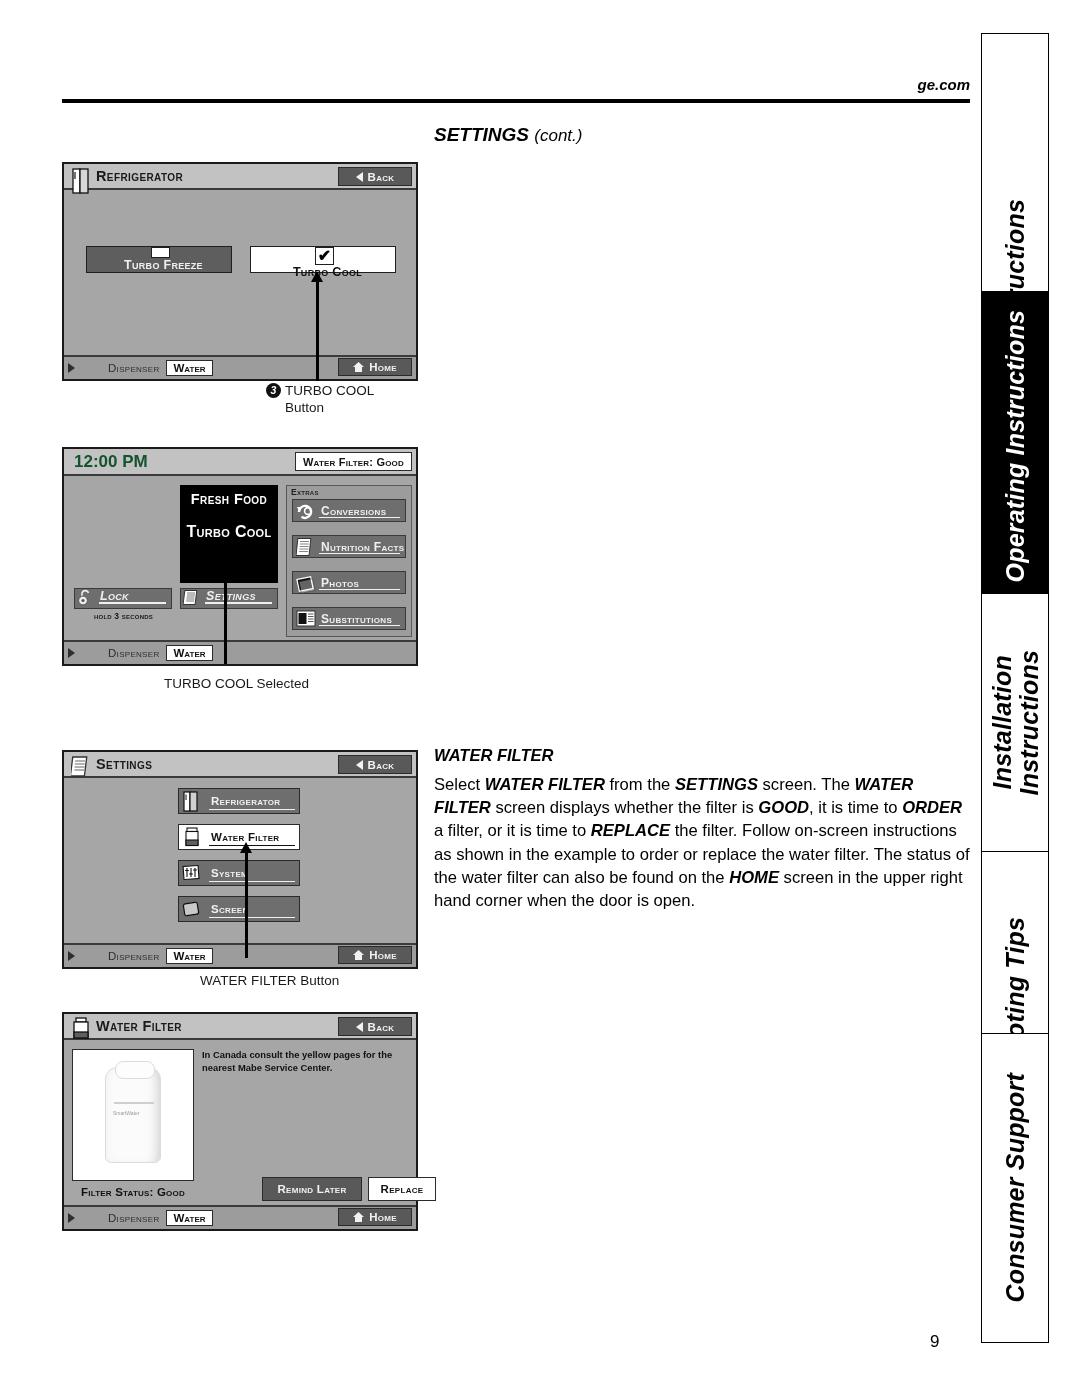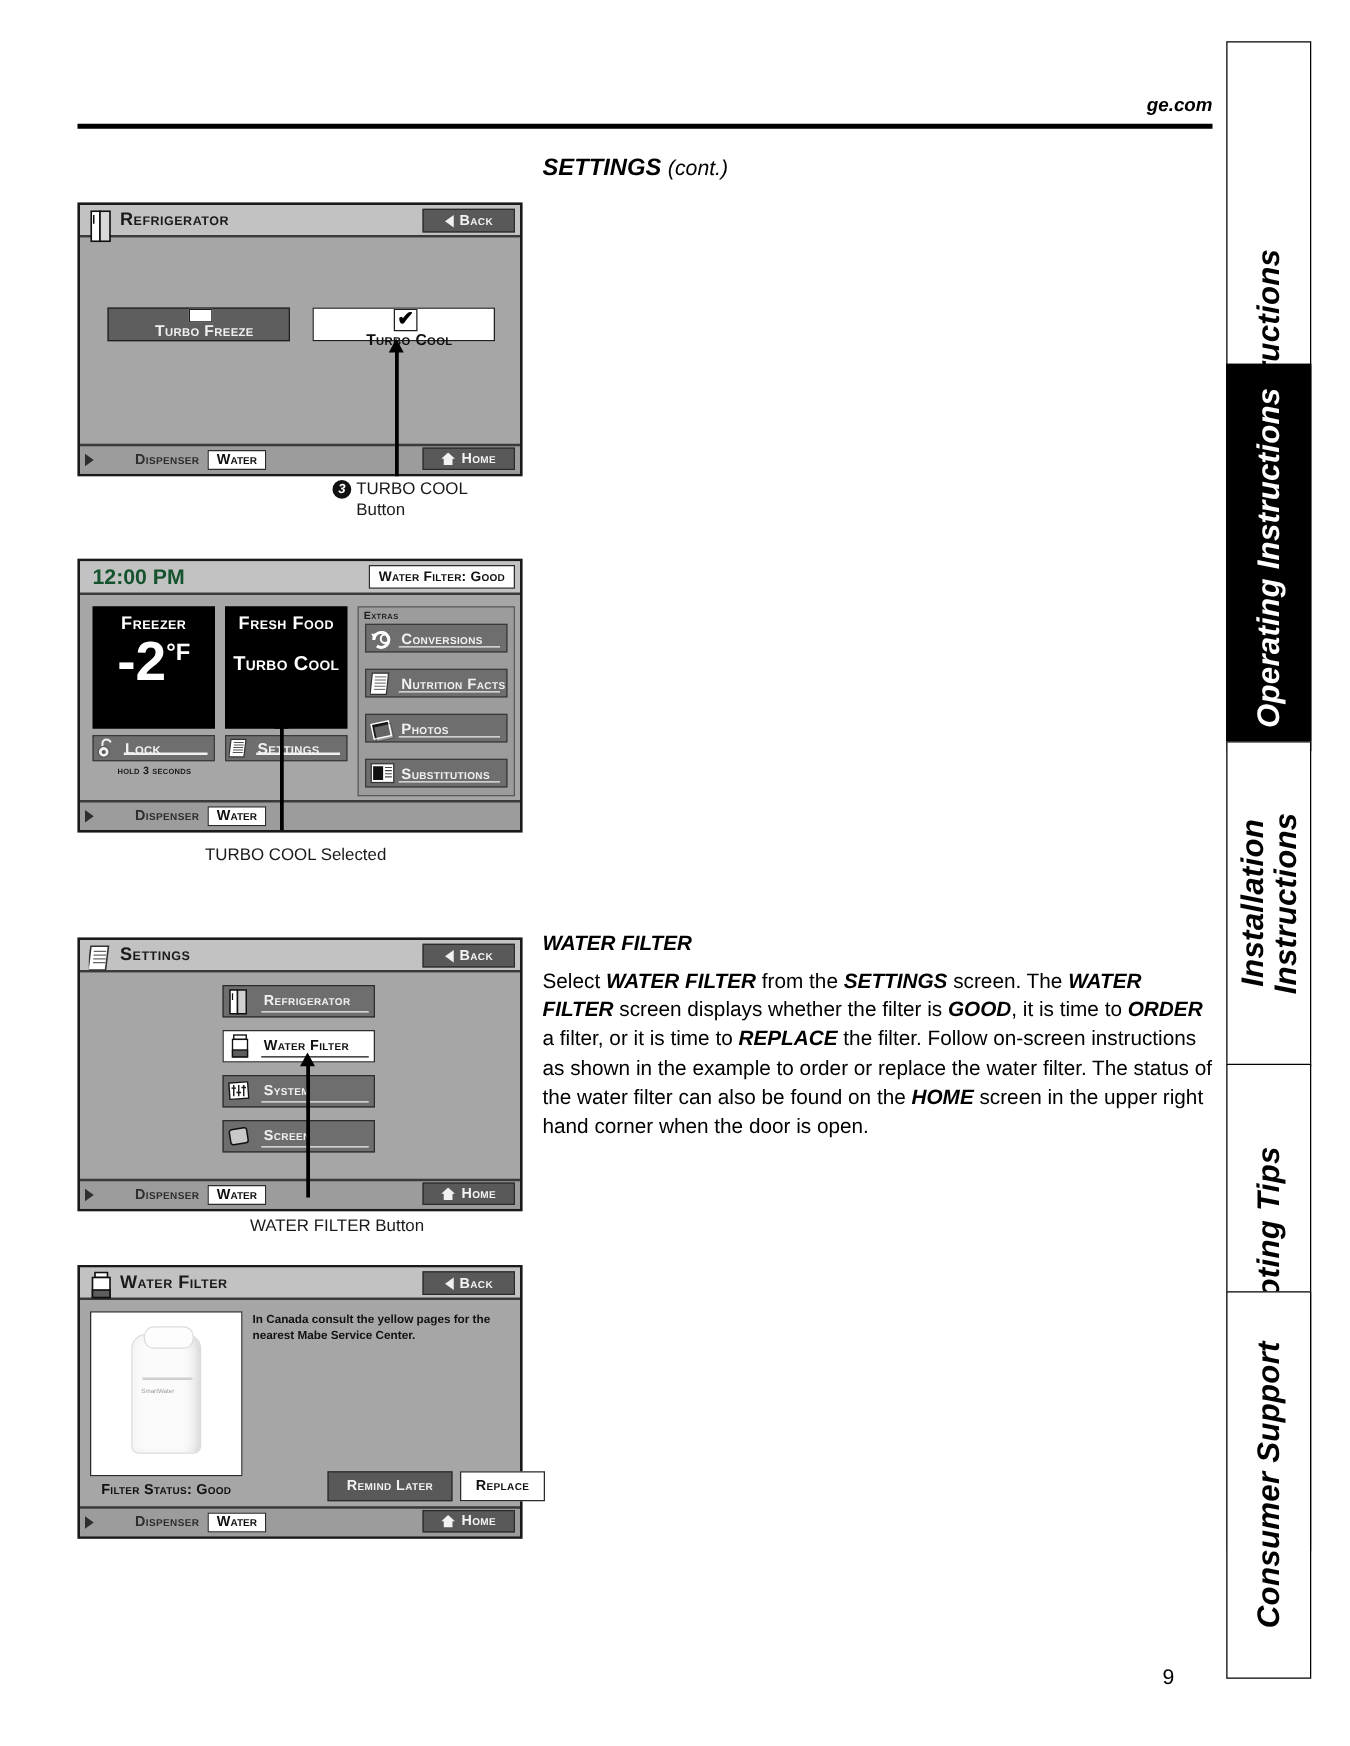--- a/index.html
+++ b/index.html
@@ -83,21 +83,21 @@
   }
   .btn-light {
     background: #ffffff; color: #111; border: 1.4px solid #2b2b2b;
     font-size: 11.5px; font-weight: bold; font-variant: small-caps;
     display: flex; align-items: center; justify-content: center;
     letter-spacing: .3px;
   }
   .back-btn { position: absolute; right: 4px; top: 3px; width: 74px; height: 19px; gap: 5px;}
   .home-btn { position: absolute; right: 4px; bottom: 3px; width: 74px; height: 18px; gap: 5px;}
   .disp-lbl {
-    margin-left: 16px; font-size: 11.5px; font-weight: bold;
+    margin-left: 16px; font-size: 11.5px; font-weight: normal;
     color: #2e2e2e; font-variant: small-caps; letter-spacing:.3px;padding-left:28px;
   }
   .water-pill {
     margin-left: 7px; background: #fff; border: 1.3px solid #2b2b2b;
     padding: 1px 6px; font-size: 11.5px; font-weight: bold; color: #111;
     font-variant: small-caps;
   }
   .tri { width:0;height:0;border-top:5px solid transparent;border-bottom:5px solid transparent; }
   .tri-left { border-right: 7px solid currentColor; }
   .tri-right{ border-left: 7px solid #2e2e2e; position:absolute; left:4px; }
@@ -167,21 +167,21 @@
     margin-top: 6px; letter-spacing:.4px;
   }
   .temp-tile .val { font-size: 44px; font-weight: bold; line-height: .95; margin-top:2px;}
   .temp-tile .val sup { font-size: 19px; vertical-align: super; }
   .temp-tile .mode {
     font-size: 16px; font-weight: bold; font-variant: small-caps; margin-top:16px;
     letter-spacing:.3px;
   }
   .grey-btn {
     position:absolute; background:#6e6e6e; border:1.3px solid #3a3a3a;
-    display:flex; align-items:center;
+    display:flex; align-items:flex-start;font-style:italic;
   }
   .grey-btn .gl {
     color:#f0f0f0;font-size:12.5px;font-weight:bold;font-variant:small-caps;letter-spacing:.3px;
   }
   .grey-btn .uline {
     position:absolute;left:24px;right:5px;bottom:4px;height:1.6px;background:#f0f0f0;
   }
   .hold-note {
     position:absolute; font-size:8.5px; font-weight:bold; color:#1a1a1a;
     font-variant: small-caps; letter-spacing:.2px;
@@ -343,24 +343,20 @@
   <span class="badge">3</span><span>TURBO COOL</span><br>
   <span style="margin-left:19px;display:inline-block;">Button</span>
 </div>
 
 <div class="screen" id="scr-home">
   <div class="home-top">
     <div class="clock">12:00 PM</div>
     <div class="wf-status">Water Filter: Good</div>
   </div>
 
-  <div class="temp-tile" style="left:10px;top:36px;width:98px;height:98px;">
-    <div class="zone">Freezer</div>
-    <div class="val"><span>-2</span><sup>°F</sup></div>
-  </div>
 
   <div class="temp-tile" style="left:116px;top:36px;width:98px;height:98px;">
     <div class="zone">Fresh Food</div>
     <div class="mode">Turbo Cool</div>
   </div>
 
   <div class="grey-btn" style="left:10px;top:139px;width:98px;height:21px;">
     <svg width="17" height="17" viewBox="0 0 17 17" style="margin-left:2px;">
       <path d="M5 8 L5 4 A3.4 3.4 0 0 1 11.5 4" fill="none" stroke="#ededed" stroke-width="1.6"></path>
       <circle cx="6" cy="11.5" r="4.4" fill="#ededed" stroke="#555" stroke-width="1"></circle>

